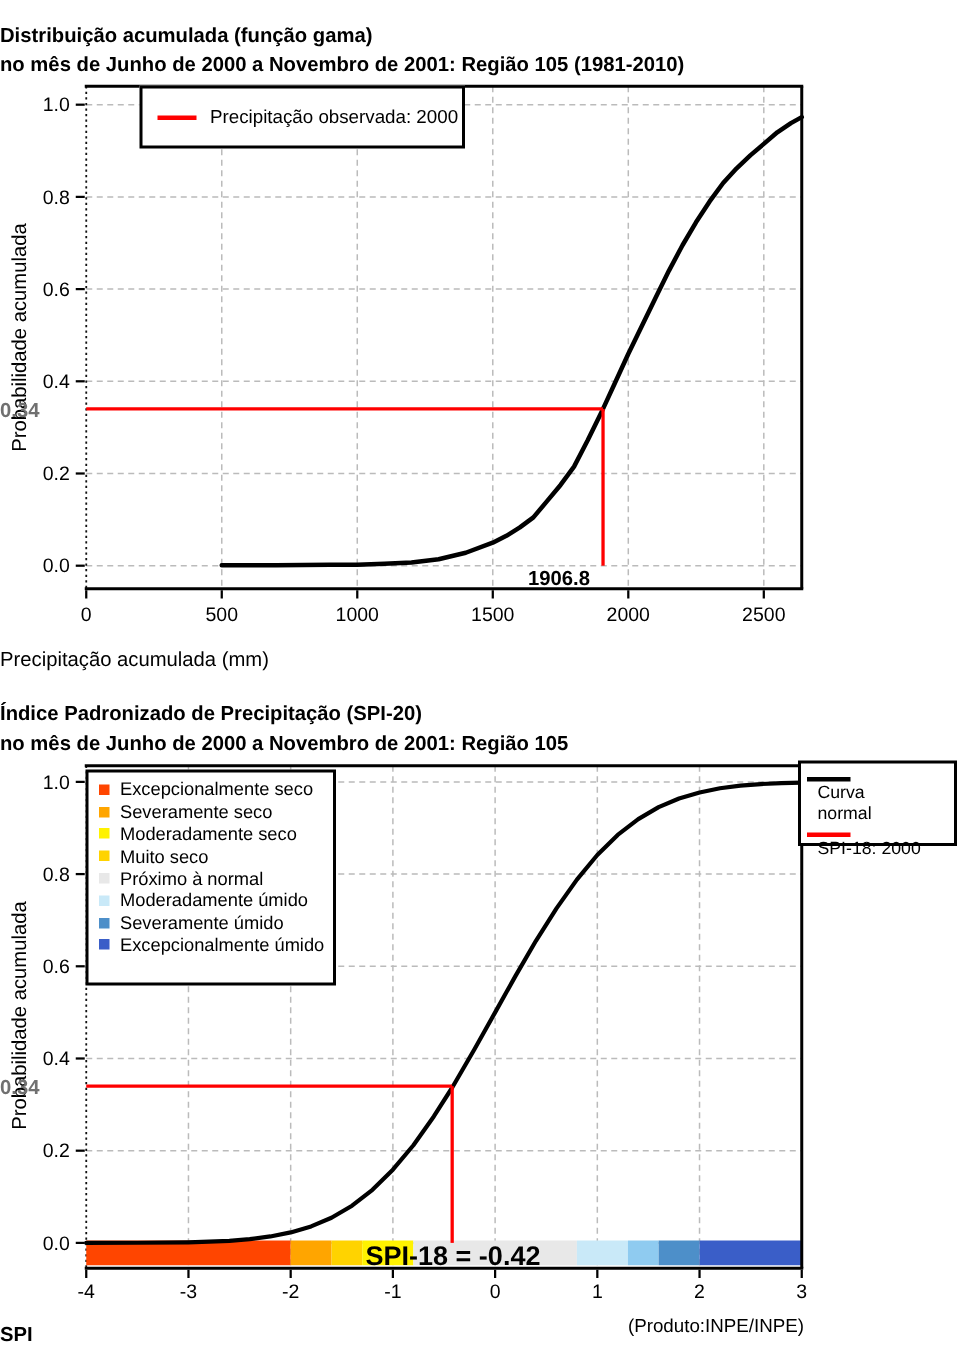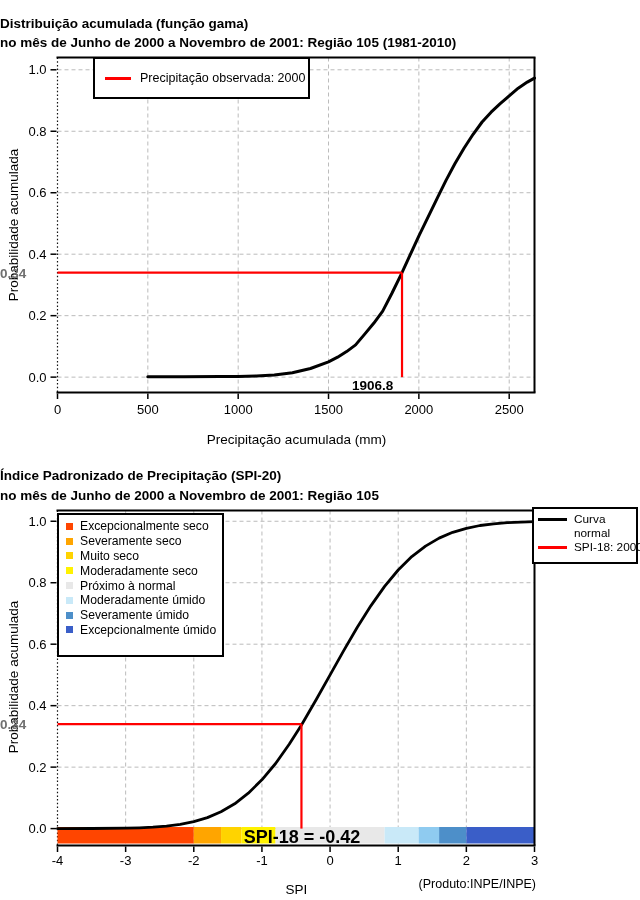--- a/index.html
+++ b/index.html
@@ -3,37 +3,37 @@
 <meta charset="utf-8">
 <style>
   html,body{margin:0;padding:0;background:#ffffff;}
   .page{
     position:relative;width:640px;height:900px;background:#ffffff;
     font-family:"Liberation Sans", sans-serif;color:#000;overflow:hidden;
   }
   #plots{position:absolute;left:0;top:0;z-index:1;}
   .txt{position:absolute;z-index:5;}
   .title{left:0;width:593px;text-align:left;font-weight:bold;font-size:13.5px;white-space:nowrap;}
-  .xtitle{left:0;width:593px;text-align:center;font-size:13.5px;}
+  .xtitle{left:0;width:593px;text-align:left;font-size:13.5px;}
   .ytitle{white-space:nowrap;font-size:13.5px;transform:translate(-50%,-50%) rotate(-90deg);}
   .marker-y{left:0;width:54px;font-weight:bold;font-size:13.5px;color:#707070;}
   .marker-x{font-weight:bold;font-size:13.5px;}
   .legend-box{
     position:absolute;background:#ffffff;border:2px solid #000;z-index:6;
     box-sizing:border-box;
   }
   .legend1{left:57px;top:57px;width:217px;height:42px;display:flex;align-items:center;margin-left:36px;}
   .lsample{display:inline-block;width:26px;height:3px;margin-left:10px;flex:0 0 auto;}
   .legend1 .llabel{margin-left:9px;font-size:12.5px;white-space:nowrap;}
   .cat-legend{left:57px;top:513px;width:167px;height:144px;padding-top:4px;}
   .cat-row{display:flex;align-items:center;height:14.8px;}
   .cat-swatch{width:7px;height:7px;margin:0 7px;flex:0 0 auto;}
   .cat-label{font-size:12.2px;white-space:nowrap;}
   .legend2{left:532px;top:507px;width:106px;height:57px;padding:3px 0 0 4px;}
-  .l2row{display:flex;align-items:flex-start;}
+  .l2row{display:flex;align-items:flex-start;flex-direction:column;}
   .l2sample{display:inline-block;width:29px;height:3px;margin-top:6px;flex:0 0 auto;}
   .l2label{margin-left:7px;font-size:11.8px;line-height:14px;width:62px;}
   .annotation{left:240px;top:827px;width:124px;text-align:center;font-weight:bold;font-size:18px;z-index:6;}
   .credit{left:300px;top:877px;width:236px;text-align:right;font-size:12.5px;}
 </style>
 </head>
 <body>
 
 <div class="page">
 
@@ -158,26 +158,26 @@
   <div class="legend-box cat-legend" id="cat-legend">
       <div class="cat-row">
         <span class="cat-swatch" style="background: rgb(255, 69, 0);"></span>
         <span class="cat-label">Excepcionalmente seco</span>
       </div>
       <div class="cat-row">
         <span class="cat-swatch" style="background: rgb(255, 165, 0);"></span>
         <span class="cat-label">Severamente seco</span>
       </div>
       <div class="cat-row">
+        <span class="cat-swatch" style="background: rgb(255, 242, 0);"></span>
+        <span class="cat-label">Moderadamente seco</span>
+      </div>
+      <div class="cat-row">
         <span class="cat-swatch" style="background: rgb(255, 211, 0);"></span>
         <span class="cat-label">Muito seco</span>
-      </div>
-      <div class="cat-row">
-        <span class="cat-swatch" style="background: rgb(255, 242, 0);"></span>
-        <span class="cat-label">Moderadamente seco</span>
       </div>
       <div class="cat-row">
         <span class="cat-swatch" style="background: rgb(232, 232, 232);"></span>
         <span class="cat-label">Próximo à normal</span>
       </div>
       <div class="cat-row">
         <span class="cat-swatch" style="background: rgb(201, 233, 248);"></span>
         <span class="cat-label">Moderadamente úmido</span>
       </div>
       <div class="cat-row">
@@ -195,19 +195,19 @@
       <span class="l2sample" id="curve-sample" style="background: rgb(0, 0, 0);"></span>
       <span class="l2label">Curva normal</span>
     </div>
     <div class="l2row">
       <span class="l2sample" id="spi-sample" style="background: rgb(255, 0, 0);"></span>
       <span class="l2label" style="white-space:nowrap;">SPI-18: 2000</span>
     </div>
   </div>
 
   <div class="txt ytitle" style="left:13px;top:677px;">Probabilidade acumulada</div>
-  <div class="txt xtitle" style="top:882px;">SPI</div>
+  <div class="txt xtitle" style="top:882px;font-weight:bold;">SPI</div>
   <div class="txt credit">(Produto:INPE/INPE)</div>
 
   <div class="txt marker-y" style="top:717px;">0.34</div>
   <div class="txt annotation">SPI-18 = -0.42</div>
 
 </div>
 
 </body></html>

